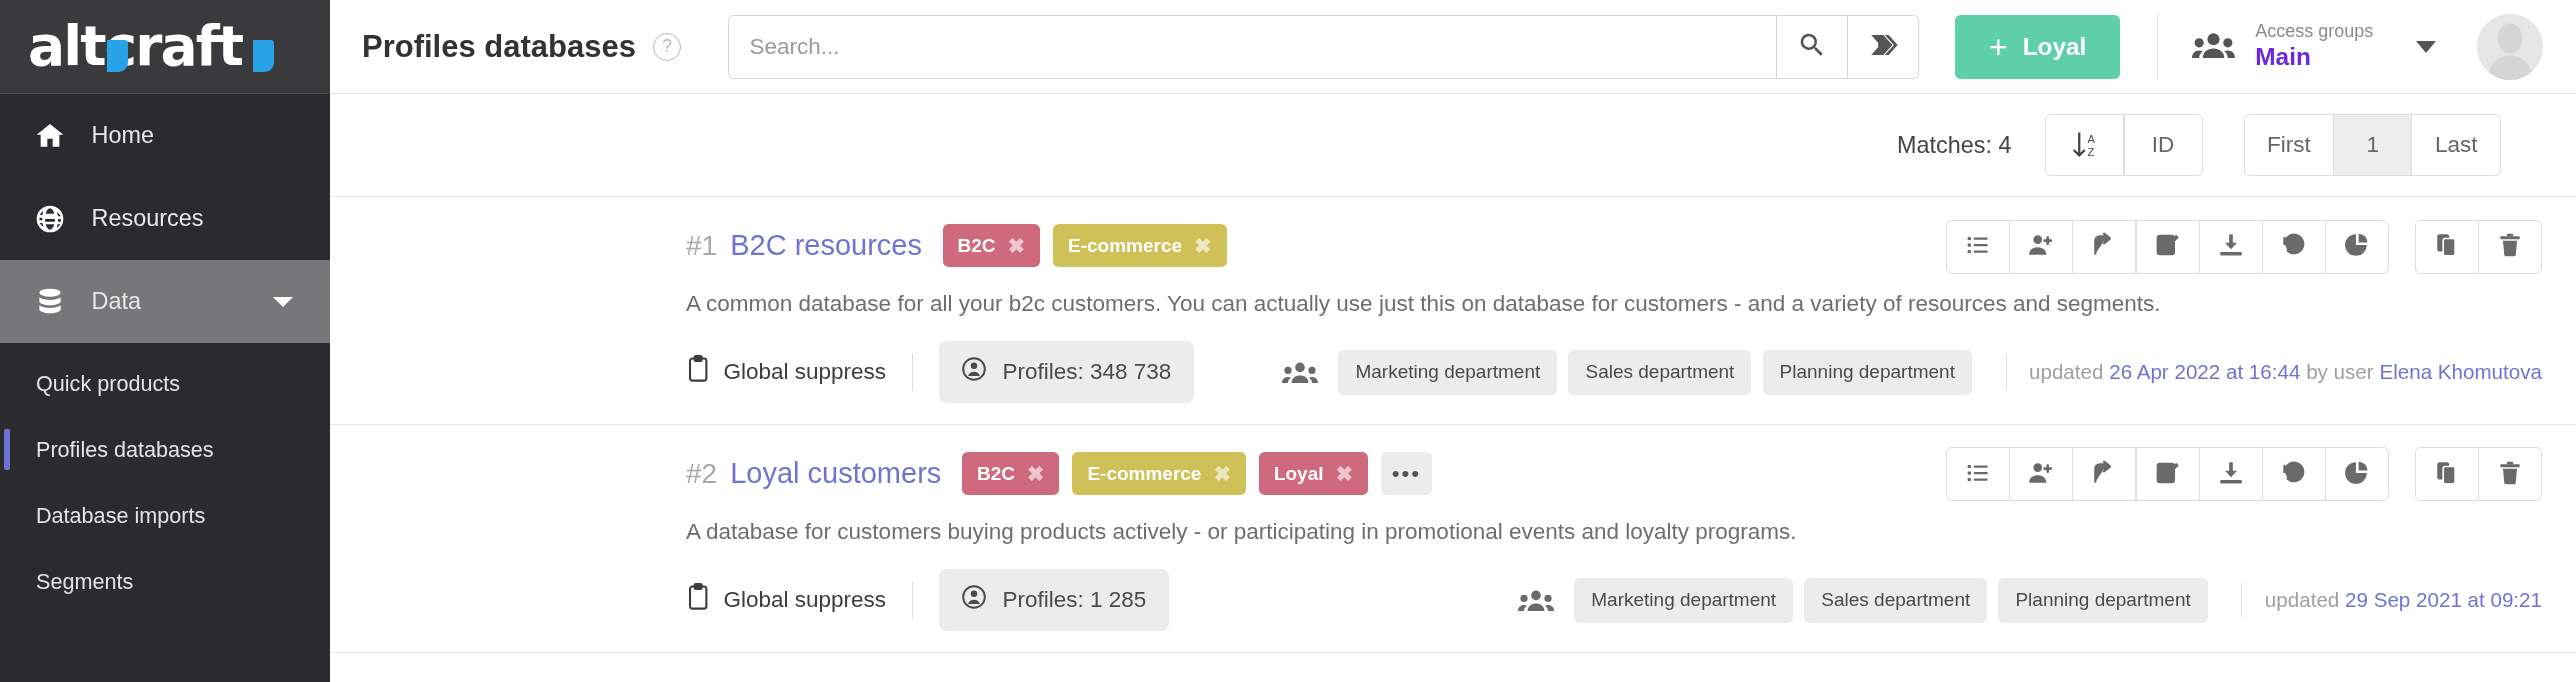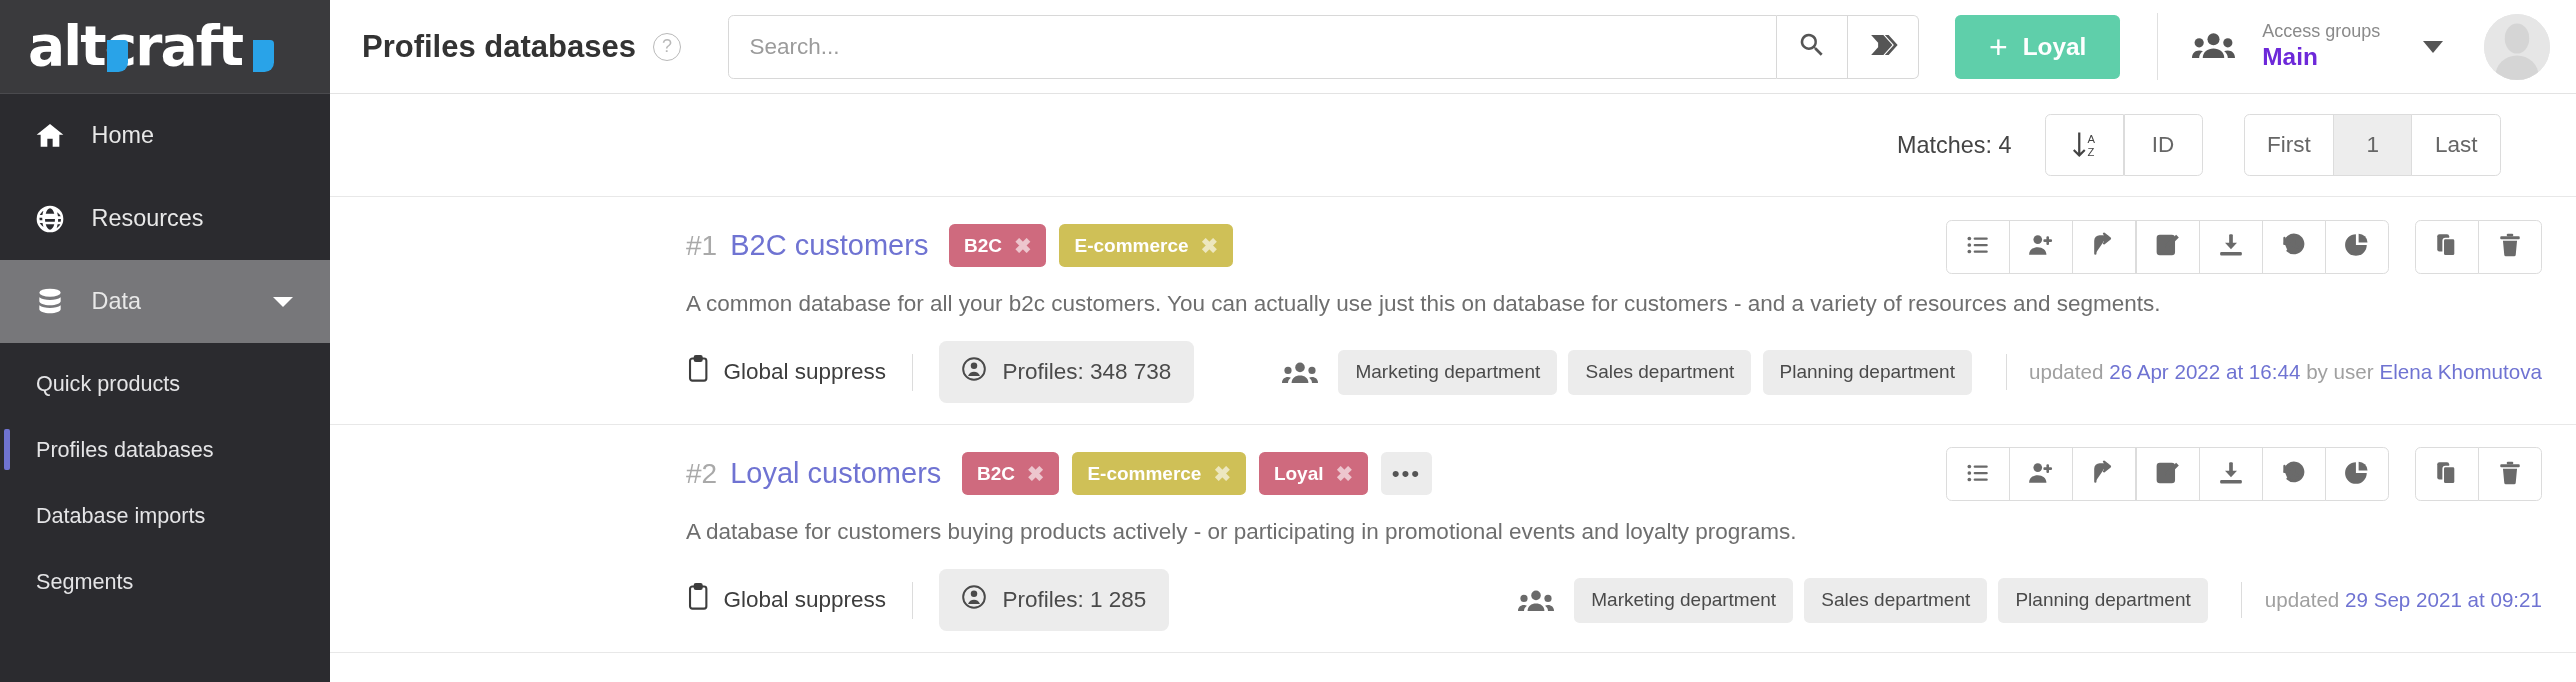--- a/index.html
+++ b/index.html
@@ -102,21 +102,21 @@
     font-family: "Liberation Sans", sans-serif; white-space: nowrap;
   }
   .plus { font-size: 32px; font-weight: 400; line-height: 1; }
 
   .topbar-div {
     width: 0.9px; height: 67px; background: #e0e0e0; margin-left: 37px;
   }
   .access {
     display: flex; align-items: center; margin-left: 34px; cursor: pointer;
   }
-  .access-txt { margin-left: 27px; }
+  .access-txt { margin-left: 20px; }
   .access-label { font-size: 18px; color: #8a8a8a; line-height: 1.15; }
   .access-val { font-size: 24.4px; color: #6d28d9; line-height: 1.25; font-weight: bold; }
   .access-caret {
     margin-left: 43px; width: 0; height: 0;
     border-left: 10.3px solid transparent; border-right: 10.3px solid transparent;
     border-top: 12.2px solid #555;
   }
   .avatar {
     margin-left: 41px; width: 66px; height: 66px; border-radius: 50%;
     background: #e4e4e4; overflow: hidden; flex: 0 0 66px; cursor: pointer;
@@ -344,21 +344,21 @@
         <div class="gbtn sel">1</div>
         <div class="gbtn">Last</div>
       </div>
     </div>
 
     <div class="records">
 
       <div class="record" style="padding-left:356px">
         <div class="rec-headrow">
           <span class="rec-num">#1</span>
-          <span class="rec-title">B2C customers</span>
+          <span class="rec-title">B2C resources</span>
           <span class="tag tag-red">
             <span>B2C</span>
             <span class="x">✖</span>
           </span>
           <span class="tag tag-olive">
             <span>E-commerce</span>
             <span class="x">✖</span>
           </span>
         </div>
 

